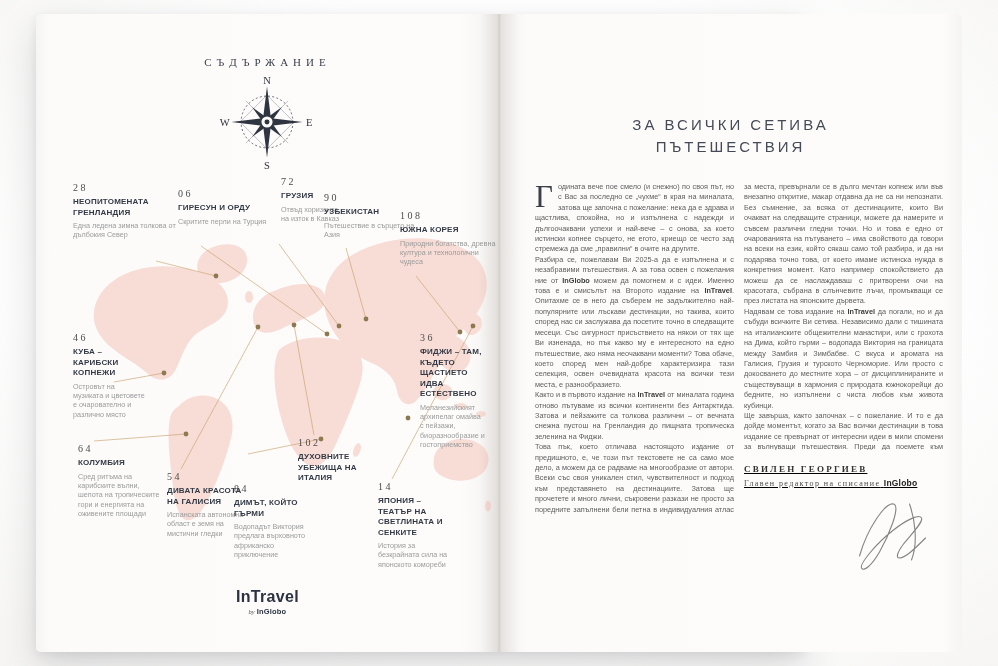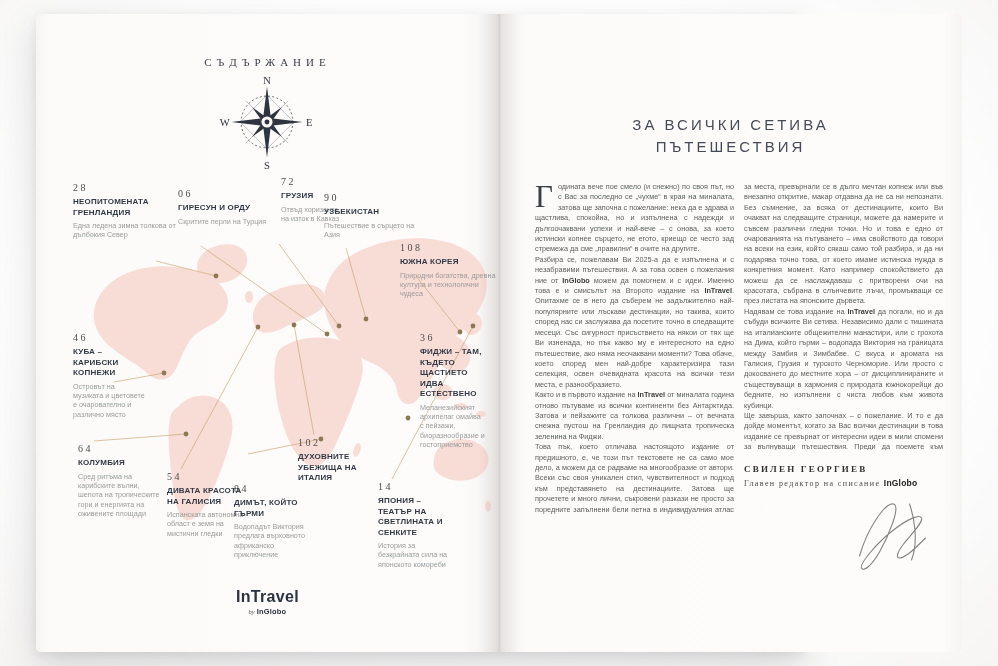--- a/index.html
+++ b/index.html
@@ -36,21 +36,21 @@
   .entry .num { font-family:"Liberation Serif", serif; font-size:10px; letter-spacing:2.5px;
     color:#4c4c4c; margin-bottom:4px; }
   .entry .etitle { font-size:8px; font-weight:bold; line-height:10.5px; letter-spacing:.2px;
     color:#323945; margin-bottom:3px; }
   .entry .edesc { font-size:7.2px; line-height:9.4px; color:#9b9b9b; }
 
   .e28 {left:37px; top:168px; width:110px;}
   .e06 {left:132px;top:174px; width:92px;margin-left:10px;}
   .e72 {left:204px;top:162px; width:66px;margin-left:41px;}
   .e90 {left:288px;top:178px; width:92px;}
-  .e108{left:364px;top:196px; width:96px;margin-top:32px;}
+  .e108{left:364px;top:196px; width:96px;}
   .e46 {left:9px;  top:318px; width:72px;margin-left:28px;}
   .e36 {left:384px;top:318px; width:66px;}
   .e64 {left:42px; top:429px; width:86px;}
   .e54 {left:131px;top:457px; width:78px;}
   .e84 {left:198px;top:442px; width:80px;margin-top:27px;}
   .e102{left:262px;top:423px; width:80px;}
   .e14 {left:342px;top:467px; width:74px;}
 
   .logo { position:absolute; left:0; right:0; top:574px; text-align:center; z-index:4; }
   .logo .lname { font-size:16px; font-weight:bold; letter-spacing:.3px; color:#2b3240; }
@@ -63,21 +63,21 @@
     font-size:15px; letter-spacing:3px; line-height:21.5px; color:#454b56; font-weight:400; }
   .col { position:absolute; width:199px; font-size:7.3px; line-height:10.4px;
     color:#5e5e5e; text-align:justify; }
   .col p { margin:0; }
   .col b { color:#3c3c3c; }
   .col1 { left:36px; top:168px; height:334px; overflow:hidden; }
   .col2 { left:245px; top:168px; height:268px; overflow:hidden; }
   .dropcap { float:left; font-family:"Liberation Serif", serif; font-size:31px;
     line-height:25px; padding:2px 5px 0 0; color:#3a4048; }
 
-  .sig { position:absolute; left:245px; top:450px; width:210px; }
+  .sig { position:absolute; left:245px; top:450px; width:210px;text-decoration:underline; }
   .sig-name { font-family:"Liberation Serif", serif; font-size:9px; font-weight:bold;
     letter-spacing:2.2px; color:#333; margin-bottom:4px; }
   .sig-role { font-family:"Liberation Serif", serif; font-size:8px; letter-spacing:1.4px;
     color:#4a4a4a; }
   .sig-role b { font-family:"Liberation Sans", sans-serif; font-size:8.5px; letter-spacing:.2px; color:#222; }
   .autograph { position:absolute; left:340px; top:478px; width:105px; height:90px; }
 </style>
 </head>
 <body>
 

